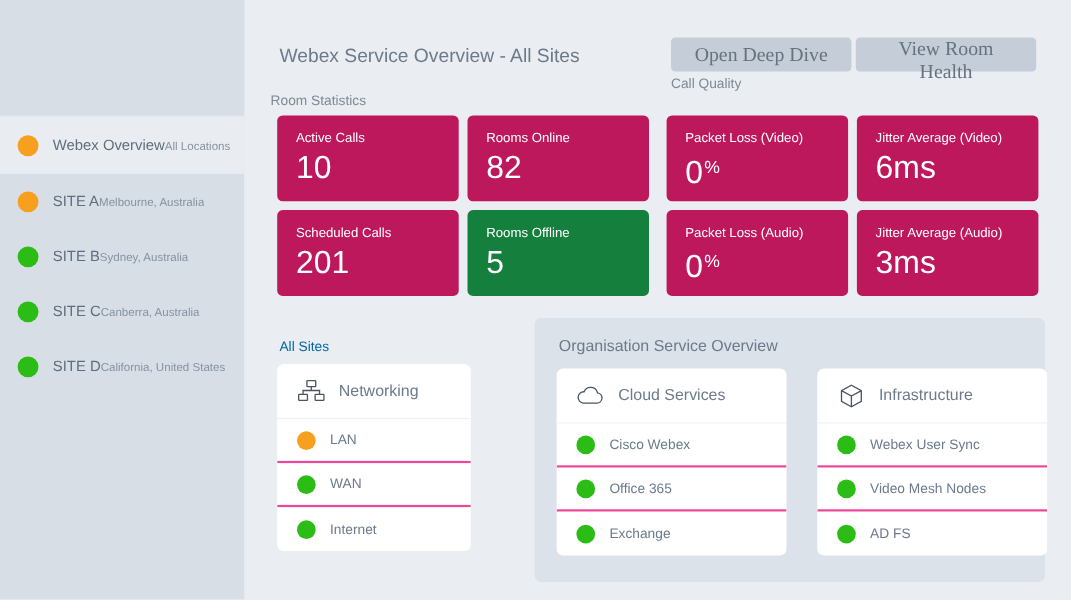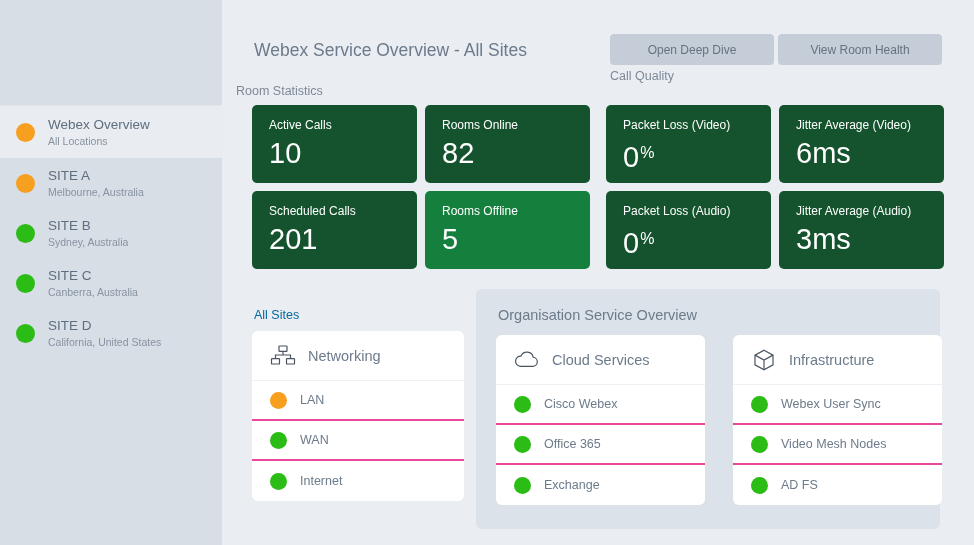--- a/index.html
+++ b/index.html
@@ -29,60 +29,60 @@
   }
   .side-item.first { height: 52px; }
   .side-item.active { background: #E9EDF2; }
   .dot {
     flex: 0 0 auto;
     width: 19px; height: 19px; border-radius: 50%;
     display: block;
   }
   .dot.green  { background: #2BBC16; }
   .dot.orange { background: #F79F1F; }
-  .side-text { display: flex; flex-direction: column; justify-content: center; line-height: 1.12; }
+  .side-text { display: flex; flex-direction: row; justify-content: center; line-height: 1.12; }
   .side-title { font-size: 13.5px; color: #5E6E7E; }
   .side-sub   { font-size: 10.5px; color: #8793A1; margin-top: 4px; }
 
   
   #main { position: absolute; left: 222px; top: 0; width: 752px; height: 545px; }
 
   #page-title {
     position: absolute; left: 32px; top: 40px;
     font-size: 17.5px; color: #6C7B8B; font-weight: normal;
     white-space: nowrap;
   }
   .hdr-btn {
     position: absolute; top: 34px;
     height: 31px; border: none; border-radius: 4px;
     background: #C5CDD8; color: #64737F;
-    font-family: Liberation Sans, sans-serif;
-    font-size: 12px; cursor: pointer;
+    font-family: Liberation Serif, serif;
+    font-size: 18px; cursor: pointer;
     padding: 0 14px;
   }
   #btn-deep-dive { left: 388px; width: 164px; }
   #btn-room-health { left: 556px; width: 164px; }
 
   .section-label {
     position: absolute; font-size: 12.5px; color: #7D8A98;
     white-space: nowrap;
   }
-  #lbl-room-stats { left: 14px; top: 84px; text-align: right; }
+  #lbl-room-stats { left: 24px; top: 84px; text-align: right; }
   #lbl-call-quality { left: 388px; top: 69px; }
 
   
   .tile-grid { position: absolute; display: grid; gap: 8px; }
   #grid-room  { left: 30px; top: 105px; width: 338px; grid-template-columns: 165px 165px; }
   #grid-call  { left: 384px; top: 105px; width: 338px; grid-template-columns: 165px 165px; }
   .tile {
     height: 78px; border-radius: 5px;
     padding: 13px 0 0 17px;
     color: #FFFFFF;
   }
-  .tile.green  { background: #14532d; }
+  .tile.green  { background: #be185d; }
   .tile.orange { background: #15803d; }
   .tile-label { font-size: 12px; line-height: 14px; white-space: nowrap; }
   .tile-value { font-size: 29px; line-height: 34px; margin-top: 4px; font-weight: normal; }
   .tile-unit  { font-size: 16px; vertical-align: 9px; margin-left: 1px; }
   .tile-unit.ms { font-size: 29px; vertical-align: 0; margin-left: 0; }
 
   
   #lbl-all-sites { left: 32px; top: 308px; font-size: 12.5px; color: #0369a1; position: absolute; }
 
   .card {
@@ -99,24 +99,24 @@
     height: 40px; display: flex; align-items: center;
     gap: 13px; padding-left: 18px;
     border-bottom: 2px solid #ec4899;
   }
   .card-row:last-child { border-bottom: none; }
   .row-label { font-size: 12.5px; color: #6C7B8B; white-space: nowrap; }
   .row-dot { width: 17px; height: 17px; border-radius: 50%; flex: 0 0 auto; }
   .row-dot.green  { background: #2BBC16; }
   .row-dot.orange { background: #F79F1F; }
 
-  #card-networking { position: absolute; left: 30px; top: 331px; width: 212px; }
+  #card-networking { position: absolute; left: 30px; top: 331px; width: 176px; }
 
   #org-panel {
-    position: absolute; left: 254px; top: 289px;
+    position: absolute; left: 264px; top: 289px;
     width: 464px; height: 240px;
     background: #DCE2E9; border-radius: 6px;
   }
   #org-title {
     position: absolute; left: 22px; top: 18px;
     font-size: 14.5px; color: #6C7B8B; white-space: nowrap;
   }
   #org-cards {
     position: absolute; left: 20px; top: 46px;
     display: flex; gap: 28px;

